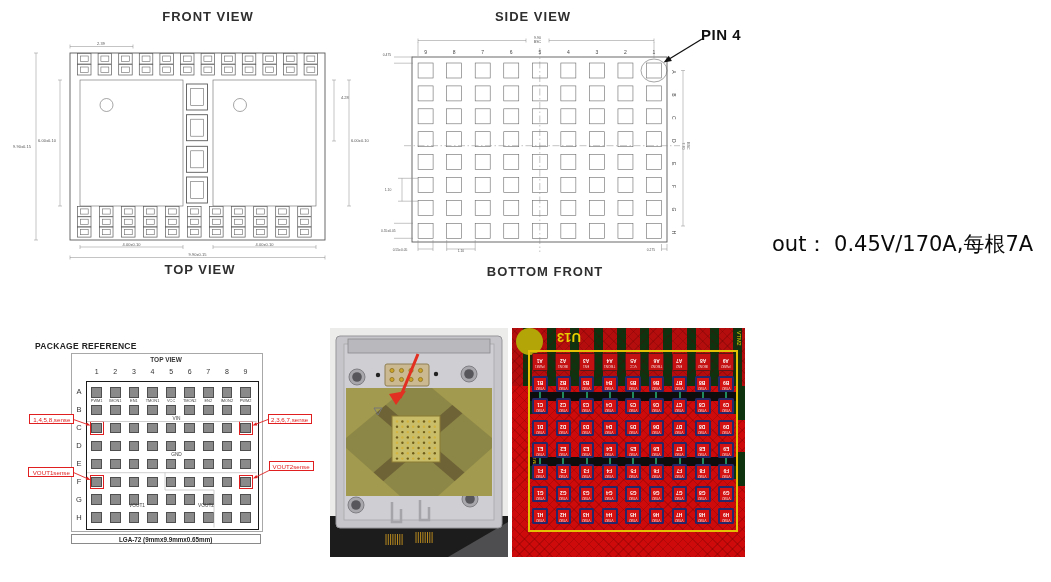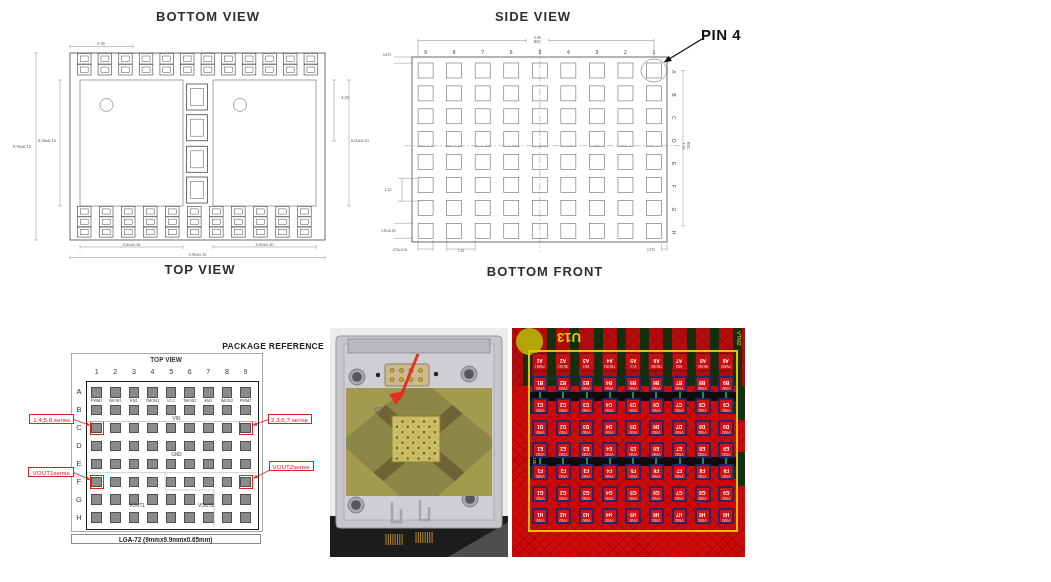--- a/index.html
+++ b/index.html
@@ -10,21 +10,21 @@
   .pin1{position:absolute;font-weight:bold;color:#111;font-size:15px;letter-spacing:.5px;}
   .out-note{position:absolute;color:#0a0a0a;font-size:21px;white-space:nowrap;
             font-family:"DejaVu Sans","Liberation Sans",sans-serif;}
   svg{position:absolute;overflow:visible;}
   .ln{fill:none;stroke:#5a5a5a;stroke-width:.9;}
   .ln.t{stroke-width:.6;stroke:#6a6a6a;}
   .ln.f{fill:#fff;stroke:#5a5a5a;stroke-width:.7;}
   .dim{stroke:#888;stroke-width:.5;fill:none;}
   
   #pkgref{position:absolute;left:20px;top:338px;width:305px;height:215px;}
-  #pkgref .pr-title{position:absolute;left:8px;top:3px;width:296px;text-align:right;
+  #pkgref .pr-title{position:absolute;left:15px;top:3px;width:296px;text-align:left;
                     font-size:8.5px;font-weight:bold;color:#222;letter-spacing:.3px;}
   #pkgref .pr-outer{position:absolute;left:50.7px;top:15.3px;width:190px;height:176.7px;
                     border:1px solid #a8a8a8;background:#fff;}
   #pkgref .pr-sub{position:absolute;left:66px;top:18px;width:160px;text-align:center;
                   font-size:6.5px;font-weight:bold;color:#333;}
   #pkgref .pr-inner{position:absolute;left:66px;top:42.7px;width:171.3px;height:147.3px;
                     border:1.8px solid #1a1a1a;background:#fff;}
   .pr-col{position:absolute;width:12px;text-align:center;font-size:7px;color:#333;}
   .pr-row{position:absolute;width:10px;text-align:center;font-size:7.5px;color:#333;}
   .pr-pad{position:absolute;width:10.5px;height:10.5px;background:#8a8a8a;
@@ -68,25 +68,26 @@
   .pcb-pad.rowA{width:16px;height:18px;border:1.5px solid #58181a;background:#c41010;}
   .pcb-pad .rot{transform:rotate(180deg);text-align:center;line-height:1.1;color:#fff;}
   .pcb-pad .net{font-size:3.2px;color:#f2dada;display:block;}
   .pcb-pad .id{font-size:4.8px;font-weight:bold;display:block;}
 </style>
 </head>
 <body>
 
 <div id="canvas">
 
-  <div class="dwg-title" style="left:128px;top:9px;width:160px;">BOTTOM VIEW</div>
+  <div class="dwg-title" style="left:128px;top:9px;width:160px;">FRONT VIEW</div>
   <div class="dwg-title" style="left:140px;top:262px;width:120px;">TOP VIEW</div>
   <div class="dwg-title" style="left:473px;top:9px;width:120px;">SIDE VIEW</div>
   <div class="dwg-title" style="left:485px;top:264px;width:120px;">BOTTOM FRONT</div>
   <div class="pin1" style="left:701px;top:26px;">PIN 4</div>
+  <div class="out-note" style="left:772px;top:230px;">out： 0.45V/170A,每根7A</div>
 
   <svg id="svg-front" style="left:0;top:0;" width="370" height="290" viewBox="0 0 370 290">
       <rect x="70" y="53" width="255" height="187" class="ln"></rect>
       <rect x="80" y="80" width="103" height="126" class="ln t"></rect>
       <rect x="213" y="80" width="103" height="126" class="ln t"></rect>
       <circle cx="106.5" cy="105" r="6.5" class="ln t"></circle>
       <circle cx="240" cy="105" r="6.5" class="ln t"></circle>
       <rect x="77.5" y="53.5" width="13.5" height="10.5" class="ln f"></rect>
       <rect x="80.3" y="56" width="7.9" height="5.5" class="ln t"></rect>
       <rect x="77.5" y="64.5" width="13.5" height="10.5" class="ln f"></rect>

